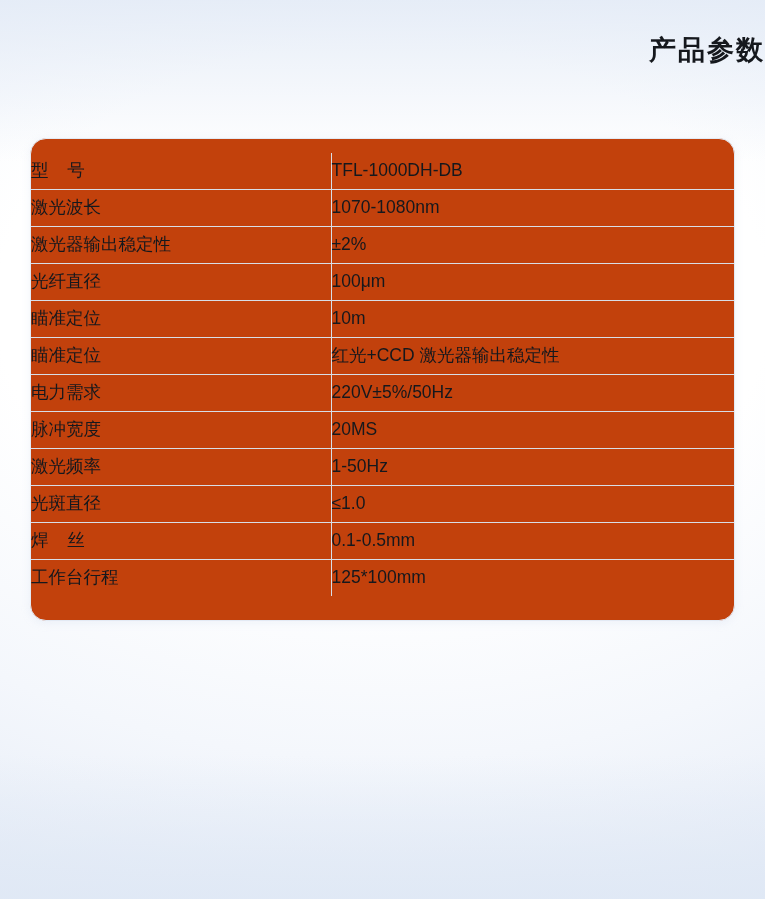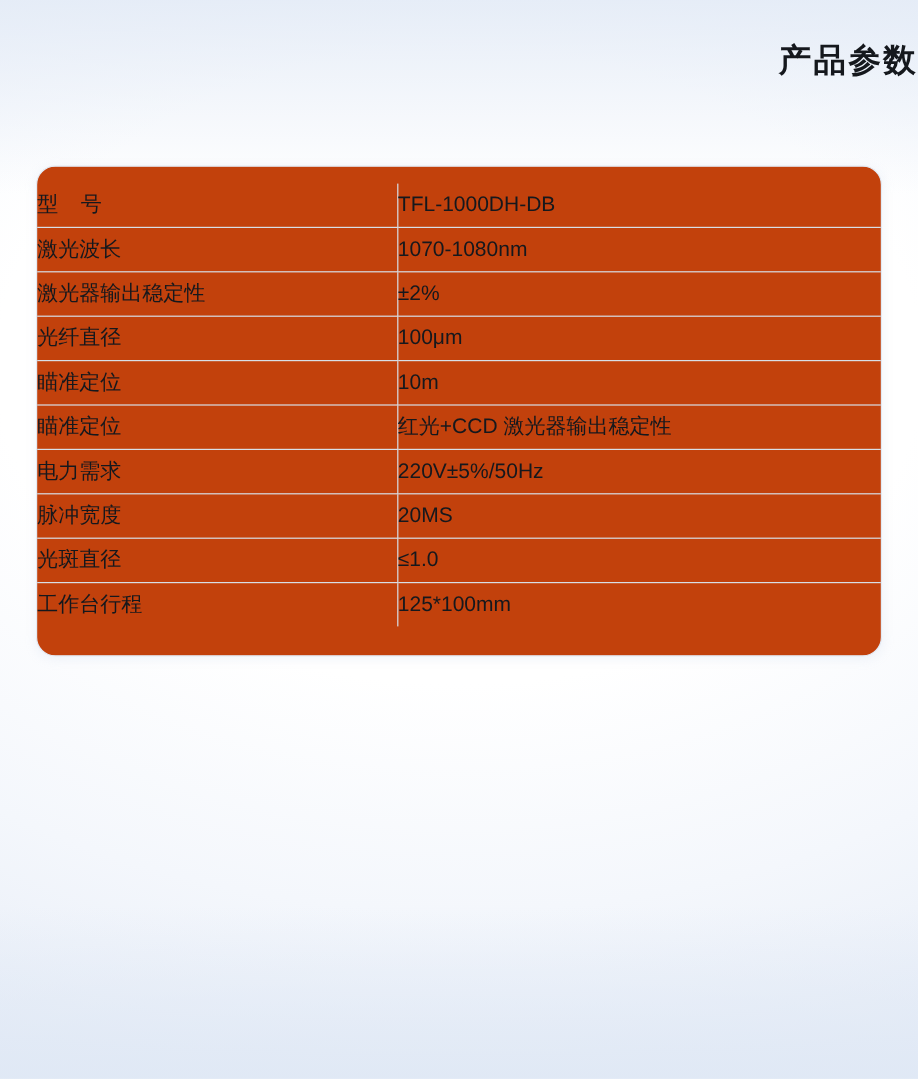--- a/index.html
+++ b/index.html
@@ -139,22 +139,30 @@
           </tr>
           <tr>
             <td class="label">电力需求</td>
             <td class="value">220V±5%/50Hz</td>
           </tr>
           <tr>
             <td class="label">脉冲宽度</td>
             <td class="value">20MS</td>
           </tr>
           <tr>
+            <td class="label">激光频率</td>
+            <td class="value">1-50Hz</td>
+          </tr>
+          <tr>
             <td class="label">光斑直径</td>
             <td class="value">≤1.0</td>
+          </tr>
+          <tr>
+            <td class="label spaced">焊    丝</td>
+            <td class="value">0.1-0.5mm</td>
           </tr>
           <tr>
             <td class="label">工作台行程</td>
             <td class="value">125*100mm</td>
           </tr>
         </tbody>
     </table>
   </div>
 
 </div>

